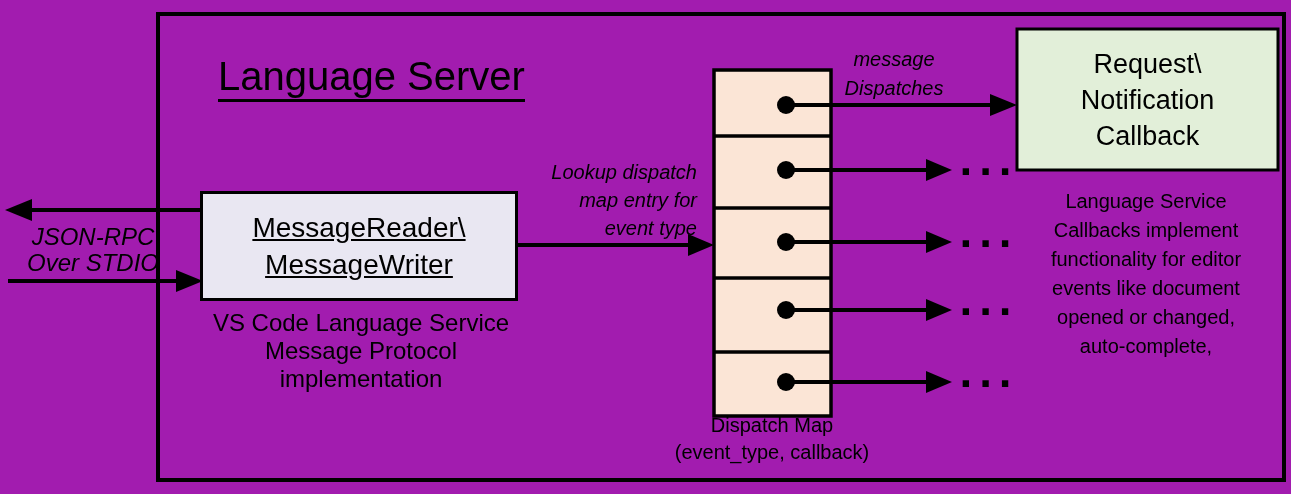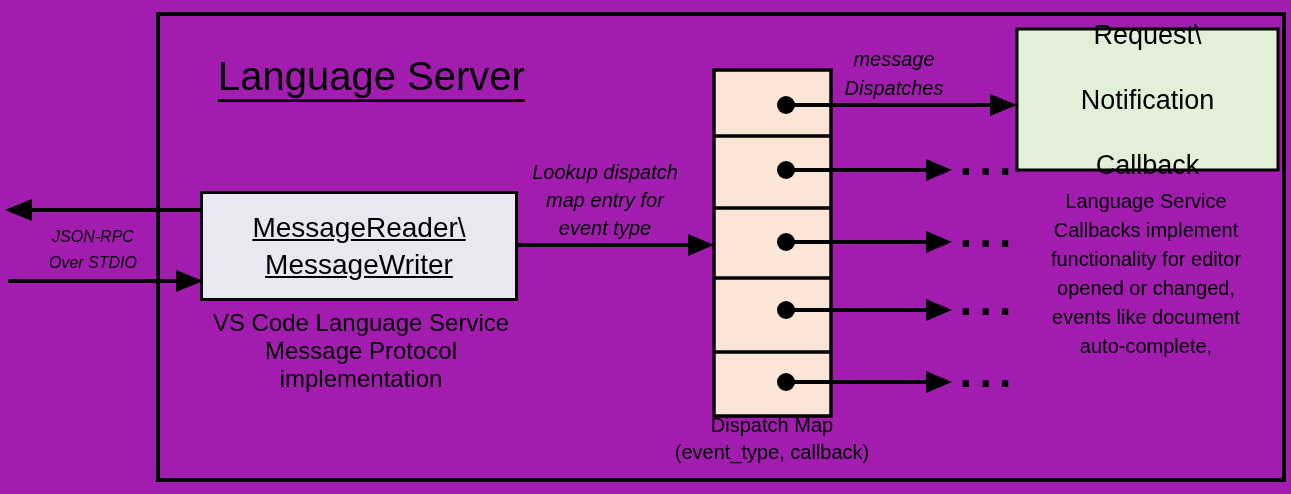--- a/index.html
+++ b/index.html
@@ -24,45 +24,45 @@
   .title {
     left: 218px; top: 54px;
     font-size: 40px;
     line-height: 44px;
     padding-bottom: 1px;
     border-bottom: 3px solid #000;
     white-space: nowrap;
   }
   .stdio-label {
     left: 16px; top: 224px; width: 154px;
-    font-size: 16px; line-height: 26px;
+    font-size: 24px; line-height: 26px;
   }
   .reader-text {
     left: 201px; top: 192px; width: 316px; height: 108px;
     display: flex; flex-direction: column;
     align-items: center; justify-content: center;
     font-size: 28px; line-height: 37px; text-decoration: underline;
   }
   .reader-caption {
     left: 188px; top: 309px; width: 346px;
     font-size: 24px; line-height: 28px;
   }
   .lookup-label {
     left: 513px; top: 158px; width: 184px;
-    font-size: 20px; line-height: 28px;
+    font-size: 20px; line-height: 28px; text-align: right;
   }
   .dispatches-label {
     left: 818px; top: 45px; width: 152px;
     font-size: 20px; line-height: 29px;
   }
   .callback-text {
     left: 1017px; top: 29px; width: 261px; height: 141px;
     display: flex; flex-direction: column;
     align-items: center; justify-content: center;
-    font-size: 27px; line-height: 36px; gap: 29px;
+    font-size: 27px; line-height: 36px;
   }
   .callbacks-note {
     left: 1010px; top: 187px; width: 272px;
     font-size: 20px; line-height: 29px;
   }
   .map-caption {
     left: 650px; top: 412px; width: 244px;
     font-size: 20px; line-height: 27px;
   }
   .ellipsis {
@@ -175,22 +175,22 @@
   <div class="txt callback-text center">
     <div>Request\</div>
     <div>Notification</div>
     <div>Callback</div>
   </div>
 
   <div class="txt callbacks-note center">
     <div>Language Service</div>
     <div>Callbacks implement</div>
     <div>functionality for editor</div>
+    <div>events like document</div>
     <div>opened or changed,</div>
-    <div>events like document</div>
     <div>auto-complete,</div>
   </div>
 
   <div class="txt map-caption center">
     <div>Dispatch Map</div>
     <div>(event_type, callback)</div>
   </div>
 
   <div class="txt ellipsis el-2">...</div>
   <div class="txt ellipsis el-3">...</div>

